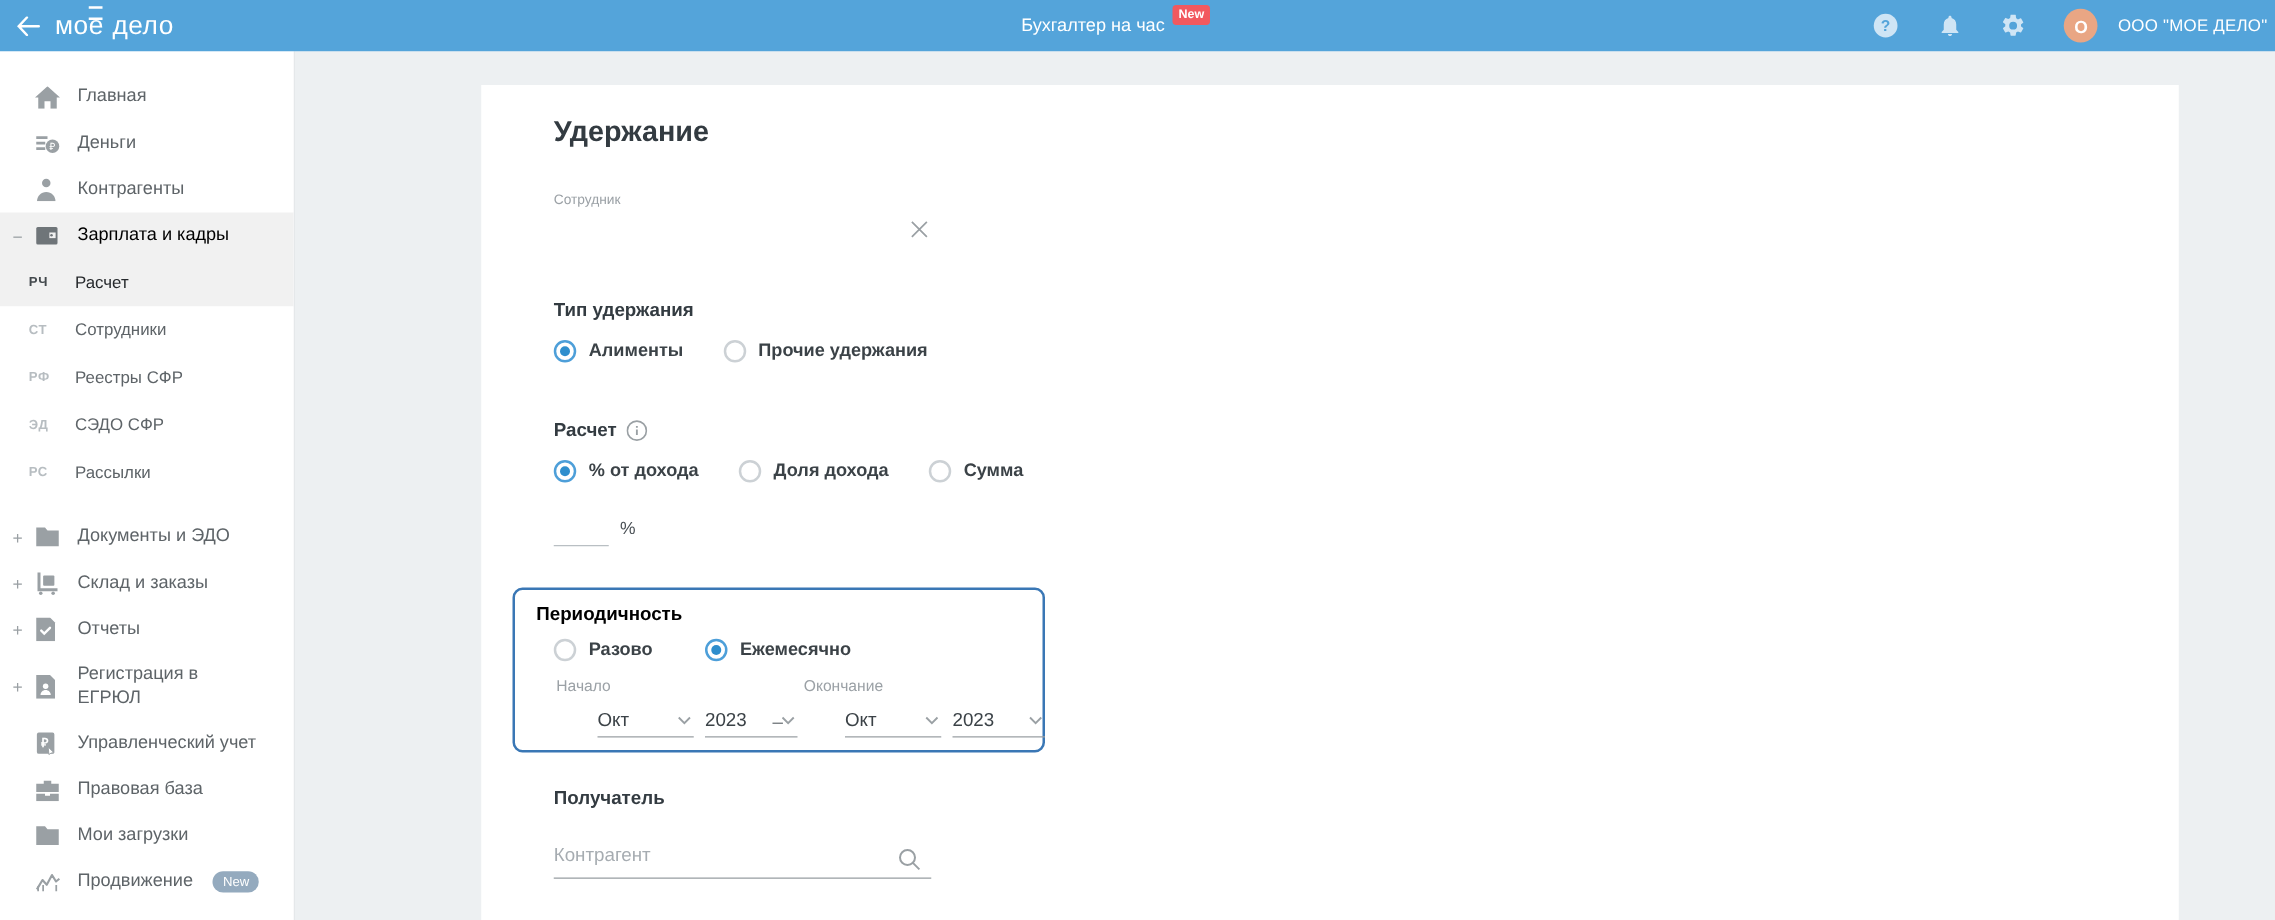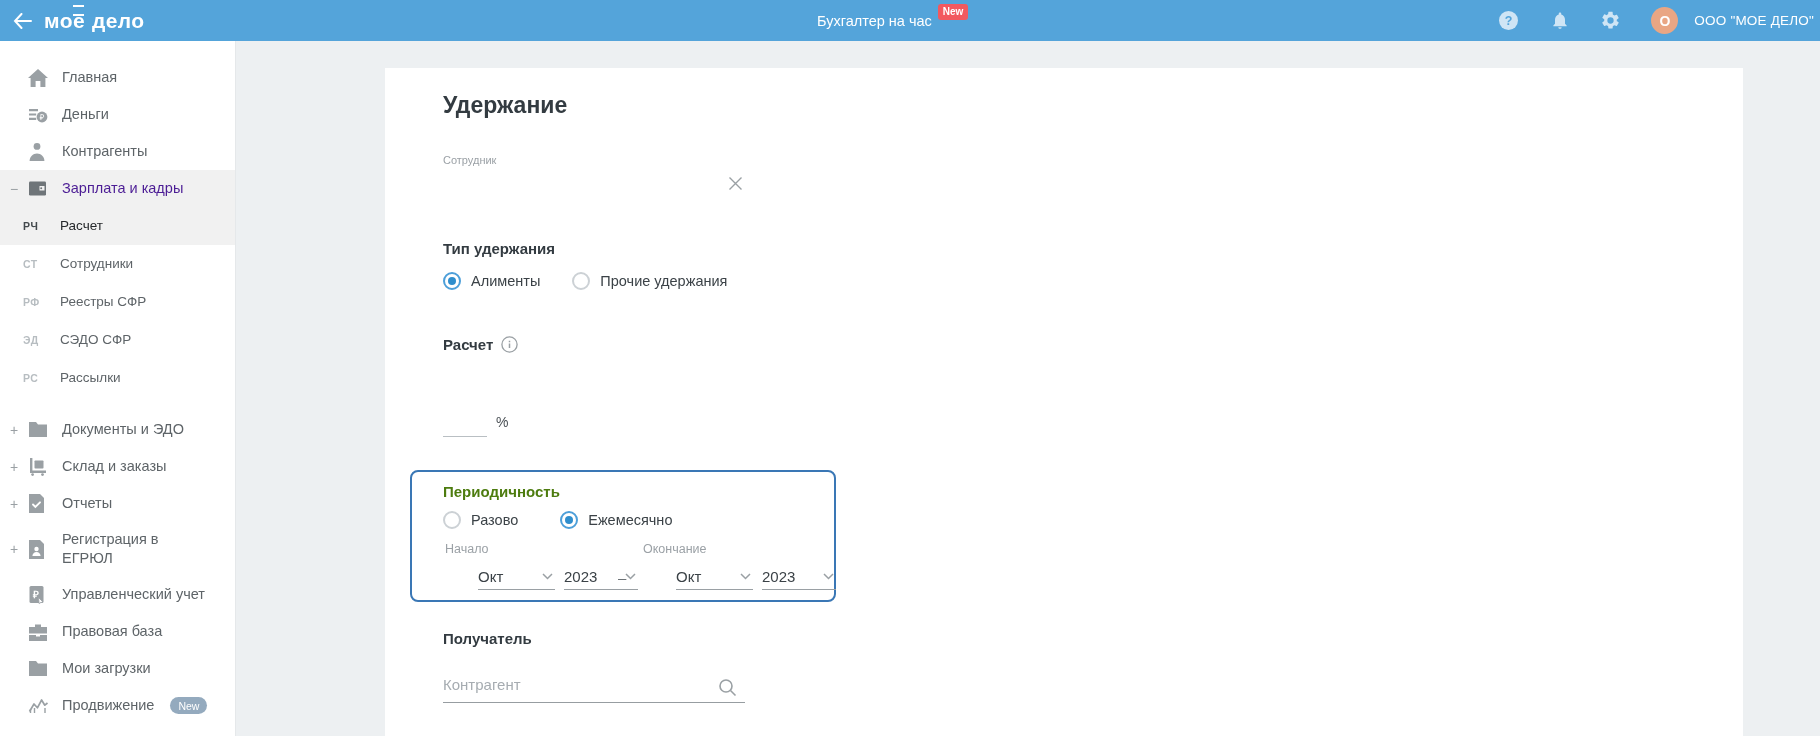--- a/index.html
+++ b/index.html
@@ -3,21 +3,21 @@
 <meta charset="utf-8">
 <style>
   * { margin:0; padding:0; box-sizing:border-box; }
   html,body { width:1820px; height:736px; font-family:"Liberation Sans", sans-serif; }
   .app { position:relative; width:1820px; height:736px; overflow:hidden; background:#fff; }
 
   
   .hdr { position:absolute; top:0; left:0; right:0; height:41px; background:#54a4da; z-index:20; }
   .hdr-left { position:absolute; left:0; top:0; height:41px; display:flex; align-items:center; }
   .back-btn { width:44px; height:41px; display:flex; align-items:center; justify-content:center; cursor:pointer; }
-  .logo { color:#fff; font-size:21px; font-weight:700; letter-spacing:.4px; display:flex; align-items:baseline; cursor:pointer; }
+  .logo { color:#fff; font-size:21px; font-weight:400; letter-spacing:.4px; display:flex; align-items:baseline; cursor:pointer; }
   .logo-accent { position:relative; }
   .logo-accent::before { content:''; position:absolute; left:0; right:1px; top:-4px; height:7px;
       border-top:2.5px solid #fff; border-bottom:2.5px solid #fff; }
   .logo-sp { width:7px; display:inline-block; }
 
   .promo { position:absolute; left:817px; top:0; height:41px; display:flex; align-items:center; }
   .promo-label { color:#fff; font-size:14.5px; cursor:pointer; }
   .promo-badge { background:#f2595f; color:#fff; font-size:10px; font-weight:700; border-radius:3px;
       padding:2px 5px 3px; margin-left:6px; transform:translateY(-9px); }
 
@@ -28,21 +28,21 @@
   .company { color:#fff; font-size:13.5px; letter-spacing:.2px; white-space:nowrap; cursor:pointer; margin-left:-14px; }
 
   
   .sidebar { position:absolute; left:0; top:41px; bottom:0; width:236px; background:#fff;
       border-right:1px solid #e5e8ea; padding-top:18px; overflow:hidden; z-index:10; }
   .nav-item { position:relative; height:37px; display:flex; align-items:center; cursor:pointer; }
   .expander { position:absolute; left:7px; width:14px; text-align:center; color:#9aa0a4; font-size:14px; line-height:14px; }
   .nav-icon { width:22px; height:20px; margin-left:28px; margin-right:12px; flex:0 0 auto;
       display:flex; align-items:center; color:#9aa0a4; }
   .nav-label { font-size:14.5px; color:#5e6468; line-height:1.3; padding-right:8px; }
-  .nav-item.sec .nav-label { color:#4c1d95; }
+  .nav-item.sec .nav-label { color:#000000; }
   .nav-item.sec .nav-icon { color:#6f7579; }
   .active-group { background:#f1f1f1; }
   .nav-item.sub { height:38px; }
   .abbr { width:26px; margin-left:23px; margin-right:11px; font-size:10.5px; font-weight:700;
       color:#b7bdc1; letter-spacing:.5px; flex:0 0 auto; }
   .nav-item.sub .nav-label { font-size:13.5px; }
   .nav-item.sub.cur .abbr { color:#43494d; }
   .nav-item.sub.cur .nav-label { color:#26292c; }
   .nav-item.grp-gap { margin-top:14px; }
   .nav-item.tall { height:54px; }
@@ -60,28 +60,28 @@
       border-bottom:1px solid #979da1; font-family:"Liberation Sans",sans-serif; font-size:15px; color:#3b4247; padding:0 0 9px; }
   .line-input::placeholder { color:#a6acb1; }
 
   .sec-heading { position:absolute; font-size:15px; font-weight:700; color:#333b41; display:flex; align-items:center; gap:8px; }
 
   .radio-row { position:absolute; display:flex; align-items:center; }
   .radio-opt { display:flex; align-items:center; cursor:pointer; }
   .radio { width:18px; height:18px; border-radius:50%; border:2px solid #ccd1d5; background:#fff; position:relative; flex:0 0 auto; }
   .radio.on { border-color:#4d9fd9; }
   .radio.on::after { content:''; position:absolute; left:3px; top:3px; width:8px; height:8px; border-radius:50%; background:#2f8ecd; }
-  .radio-label { margin-left:10px; font-size:14.5px; color:#3b4247; }
+  .radio-label { margin-left:10px; font-size:14.5px; color:#3b4247;font-weight:bold; }
 
   .pct-input { left:58px; top:342px; width:44px; border-bottom-color:#b9bfc3; }
   .pct-suffix { position:absolute; left:111px; top:346px; font-size:14px; color:#4a5055; }
 
   .focus-box { position:absolute; left:25px; top:402px; width:426px; height:132px;
       border:2.5px solid #3a77b5; border-radius:8px; }
-  .fb-heading { position:absolute; left:31px; top:11px; font-size:15px; font-weight:700; color:#4d7c0f; }
+  .fb-heading { position:absolute; left:17px; top:11px; font-size:15px; font-weight:700; color:#000000; }
   .fb-radios { left:31px; top:39px; }
   .fb-label { font-size:12.5px; }
   .sel { position:absolute; height:26px; border-bottom:1px solid #9aa0a4; display:flex; align-items:center;
       justify-content:space-between; cursor:pointer;margin-left:33px; }
   .sel-val { font-size:15px; color:#3b4247; }
   .sel .chev { margin-right:2px; }
   .dash-sep { position:absolute; font-size:15px; color:#6d7377; }
 
   svg { display:block; }
 </style>
@@ -321,20 +321,34 @@
       </div>
 
       <div class="sec-heading" style="left:58px; top:268px;">
         <span>Расчет</span>
         <span>
           <svg width="17" height="17" viewBox="0 0 17 17">
               <circle cx="8.5" cy="8.5" r="7.6" fill="none" stroke="#9aa0a4" stroke-width="1.3"></circle>
               <path d="M8.5 7.6v4.4M8.5 4.7v1.5" stroke="#9aa0a4" stroke-width="1.5"></path>
             </svg>
         </span>
+      </div>
+      <div class="radio-row" style="left:58px; top:300px; gap:32px;">
+        <label class="radio-opt">
+          <span class="radio on"></span>
+          <span class="radio-label">% от дохода</span>
+        </label>
+        <label class="radio-opt">
+          <span class="radio"></span>
+          <span class="radio-label">Доля дохода</span>
+        </label>
+        <label class="radio-opt">
+          <span class="radio"></span>
+          <span class="radio-label">Сумма</span>
+        </label>
       </div>
       <input class="line-input pct-input" value="" style="">
       <span class="pct-suffix">%</span>
 
       <div class="focus-box">
         <div class="fb-heading">Периодичность</div>
         <div class="radio-row fb-radios" style="gap:42px;">
           <label class="radio-opt">
             <span class="radio"></span>
             <span class="radio-label">Разово</span>

